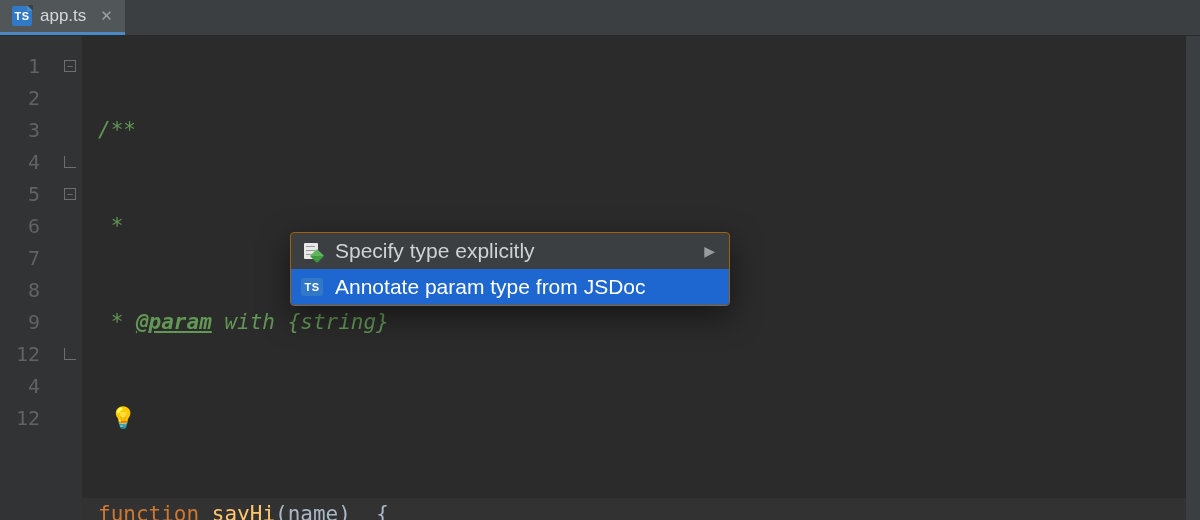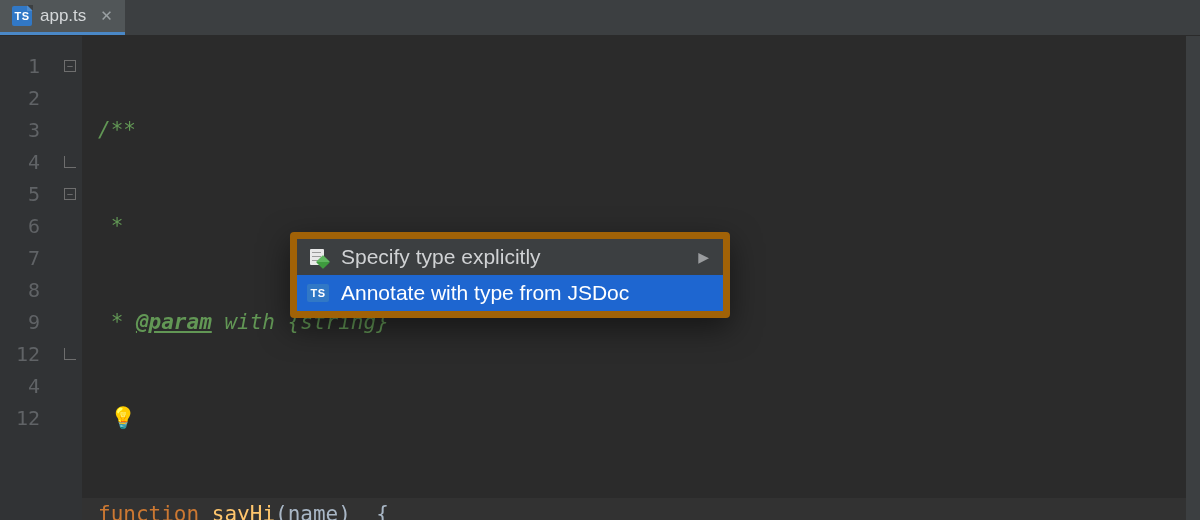--- a/index.html
+++ b/index.html
@@ -129,21 +129,21 @@
     font-style: normal;
     filter: hue-rotate(-10deg) saturate(1.4);
   }
 
   
   .popup {
     position: absolute;
     left: 290px;
     top: 196px;
     background: #3c3f41;
-    border: 7px solid #a16207;
+    border: 1px solid #a16207;
     border-radius: 4px;
     box-shadow: 0 10px 30px rgba(0,0,0,0.5);
     font-family: "Helvetica Neue", Arial, sans-serif;
     font-size: 21px;
     color: #d0d2d4;
     overflow: hidden;
     min-width: 440px;
   }
   .popup-item {
     display: flex;
@@ -268,17 +268,17 @@
           <span class="line l1"></span>
           <span class="line l2"></span>
           <span class="line l3"></span>
           <span class="pen"></span>
       </span>
       <span>Specify type explicitly</span>
       <span class="chev">▶</span>
     </div>
     <div class="popup-item selected">
       <span class="popup-icon ts-mini">TS</span>
-      <span>Annotate with type from JSDoc</span>
+      <span>Annotate param type from JSDoc</span>
     </div>
   </div>
 
 </div>
 
 </body></html>

